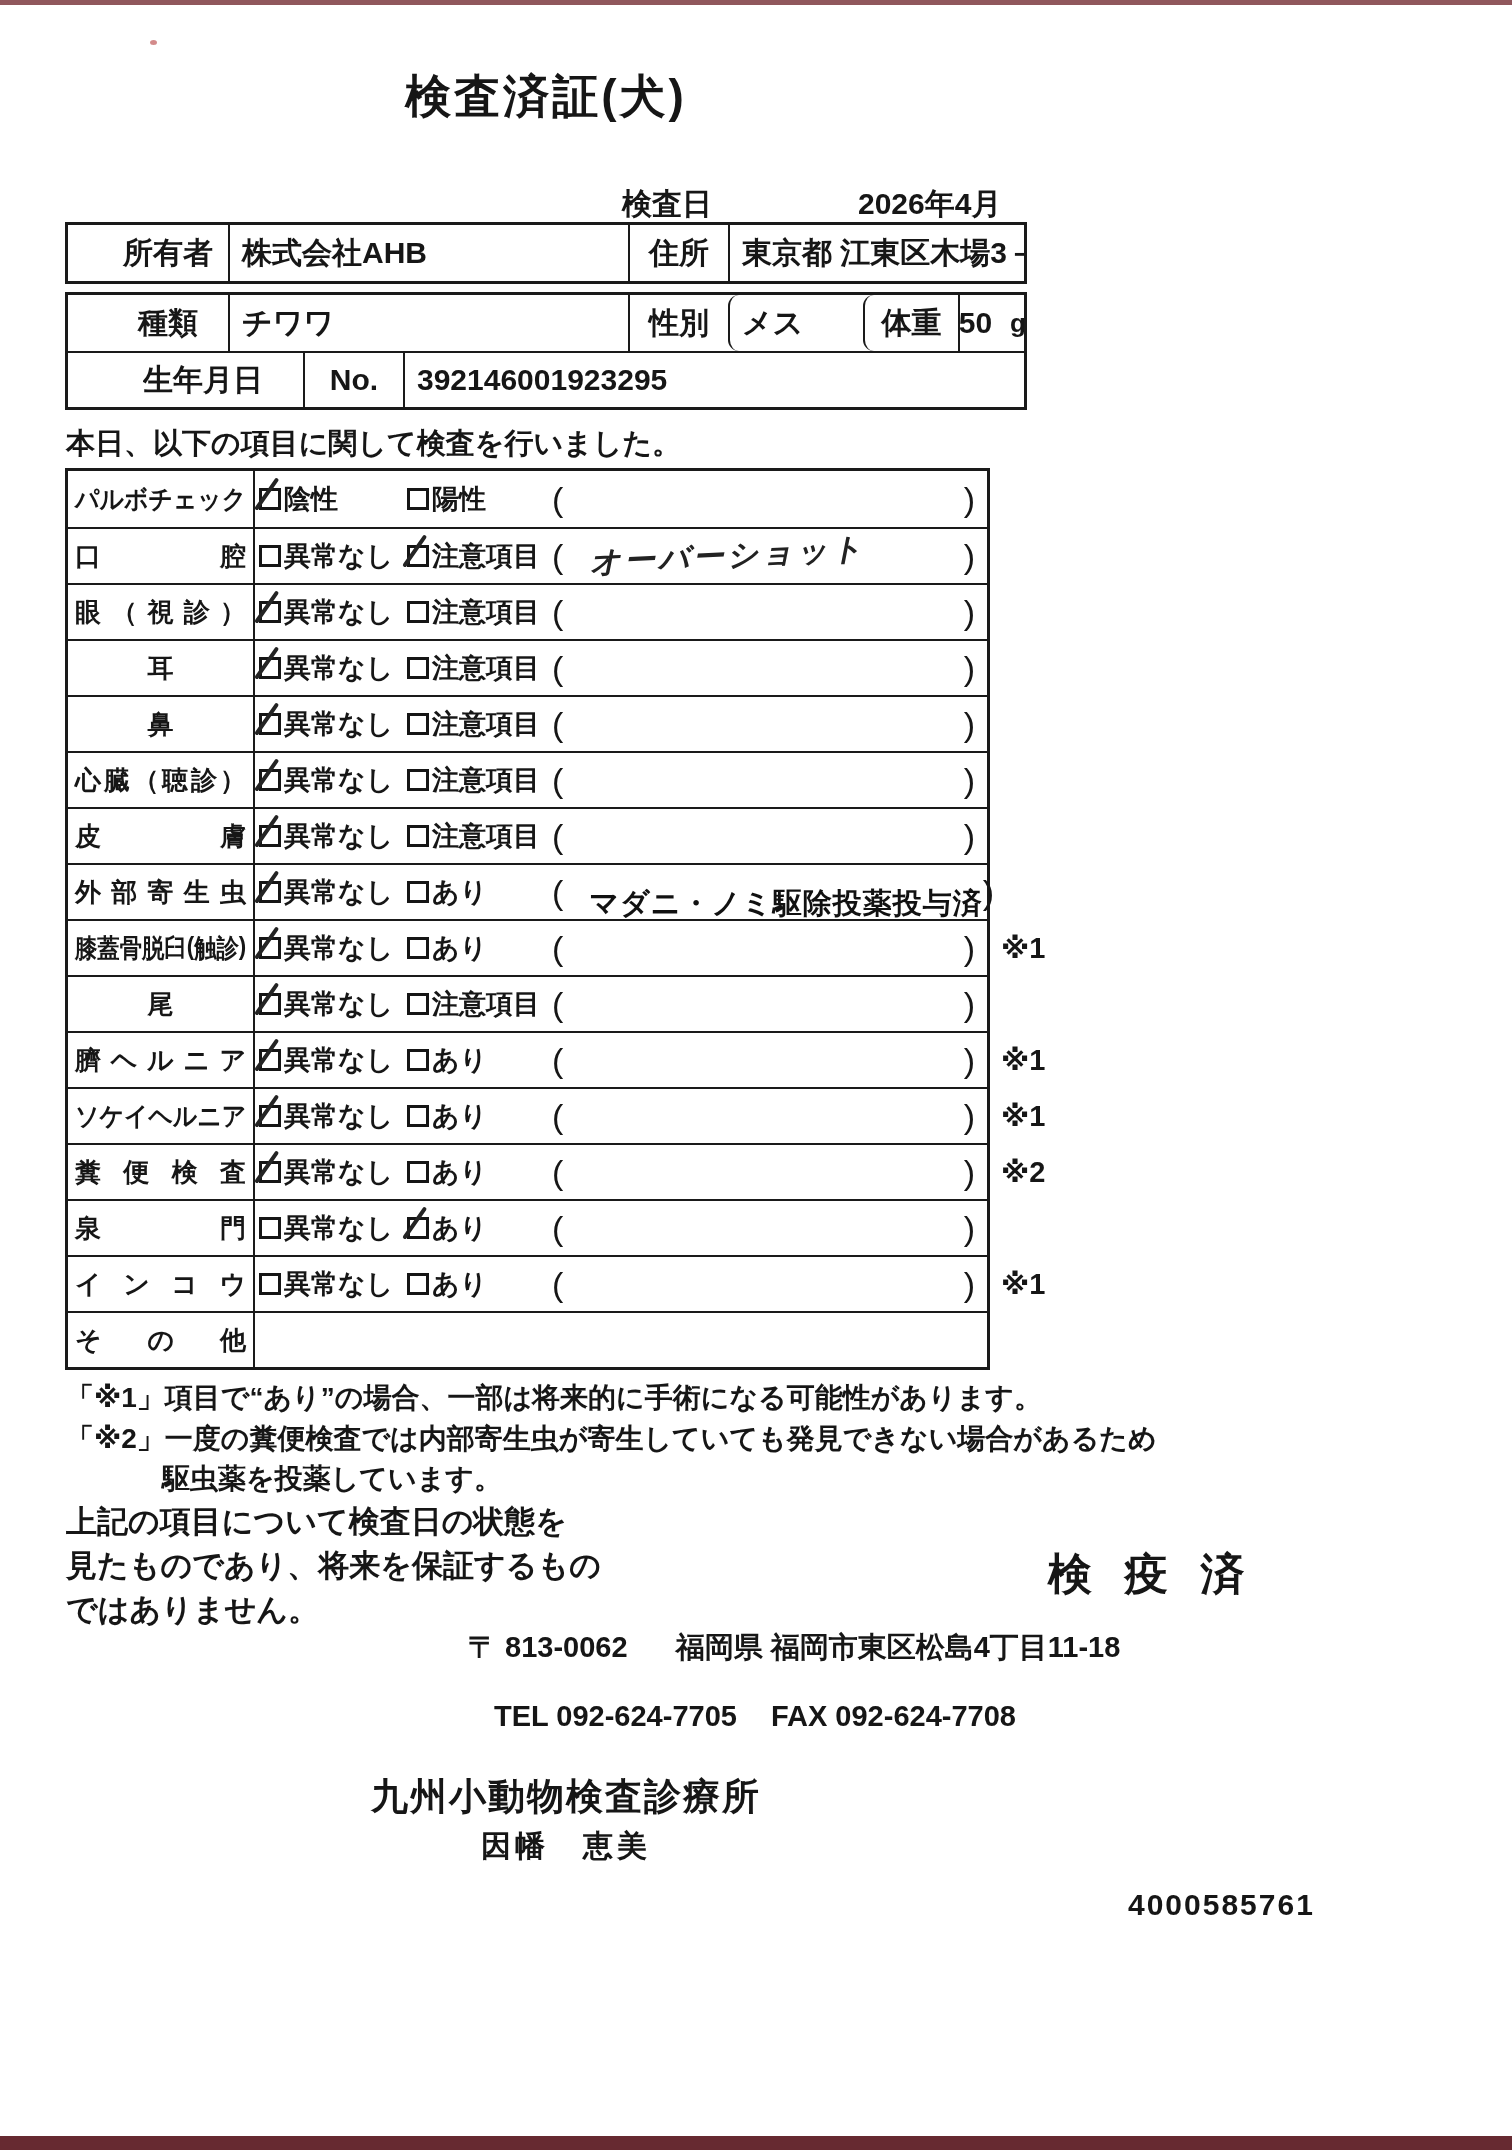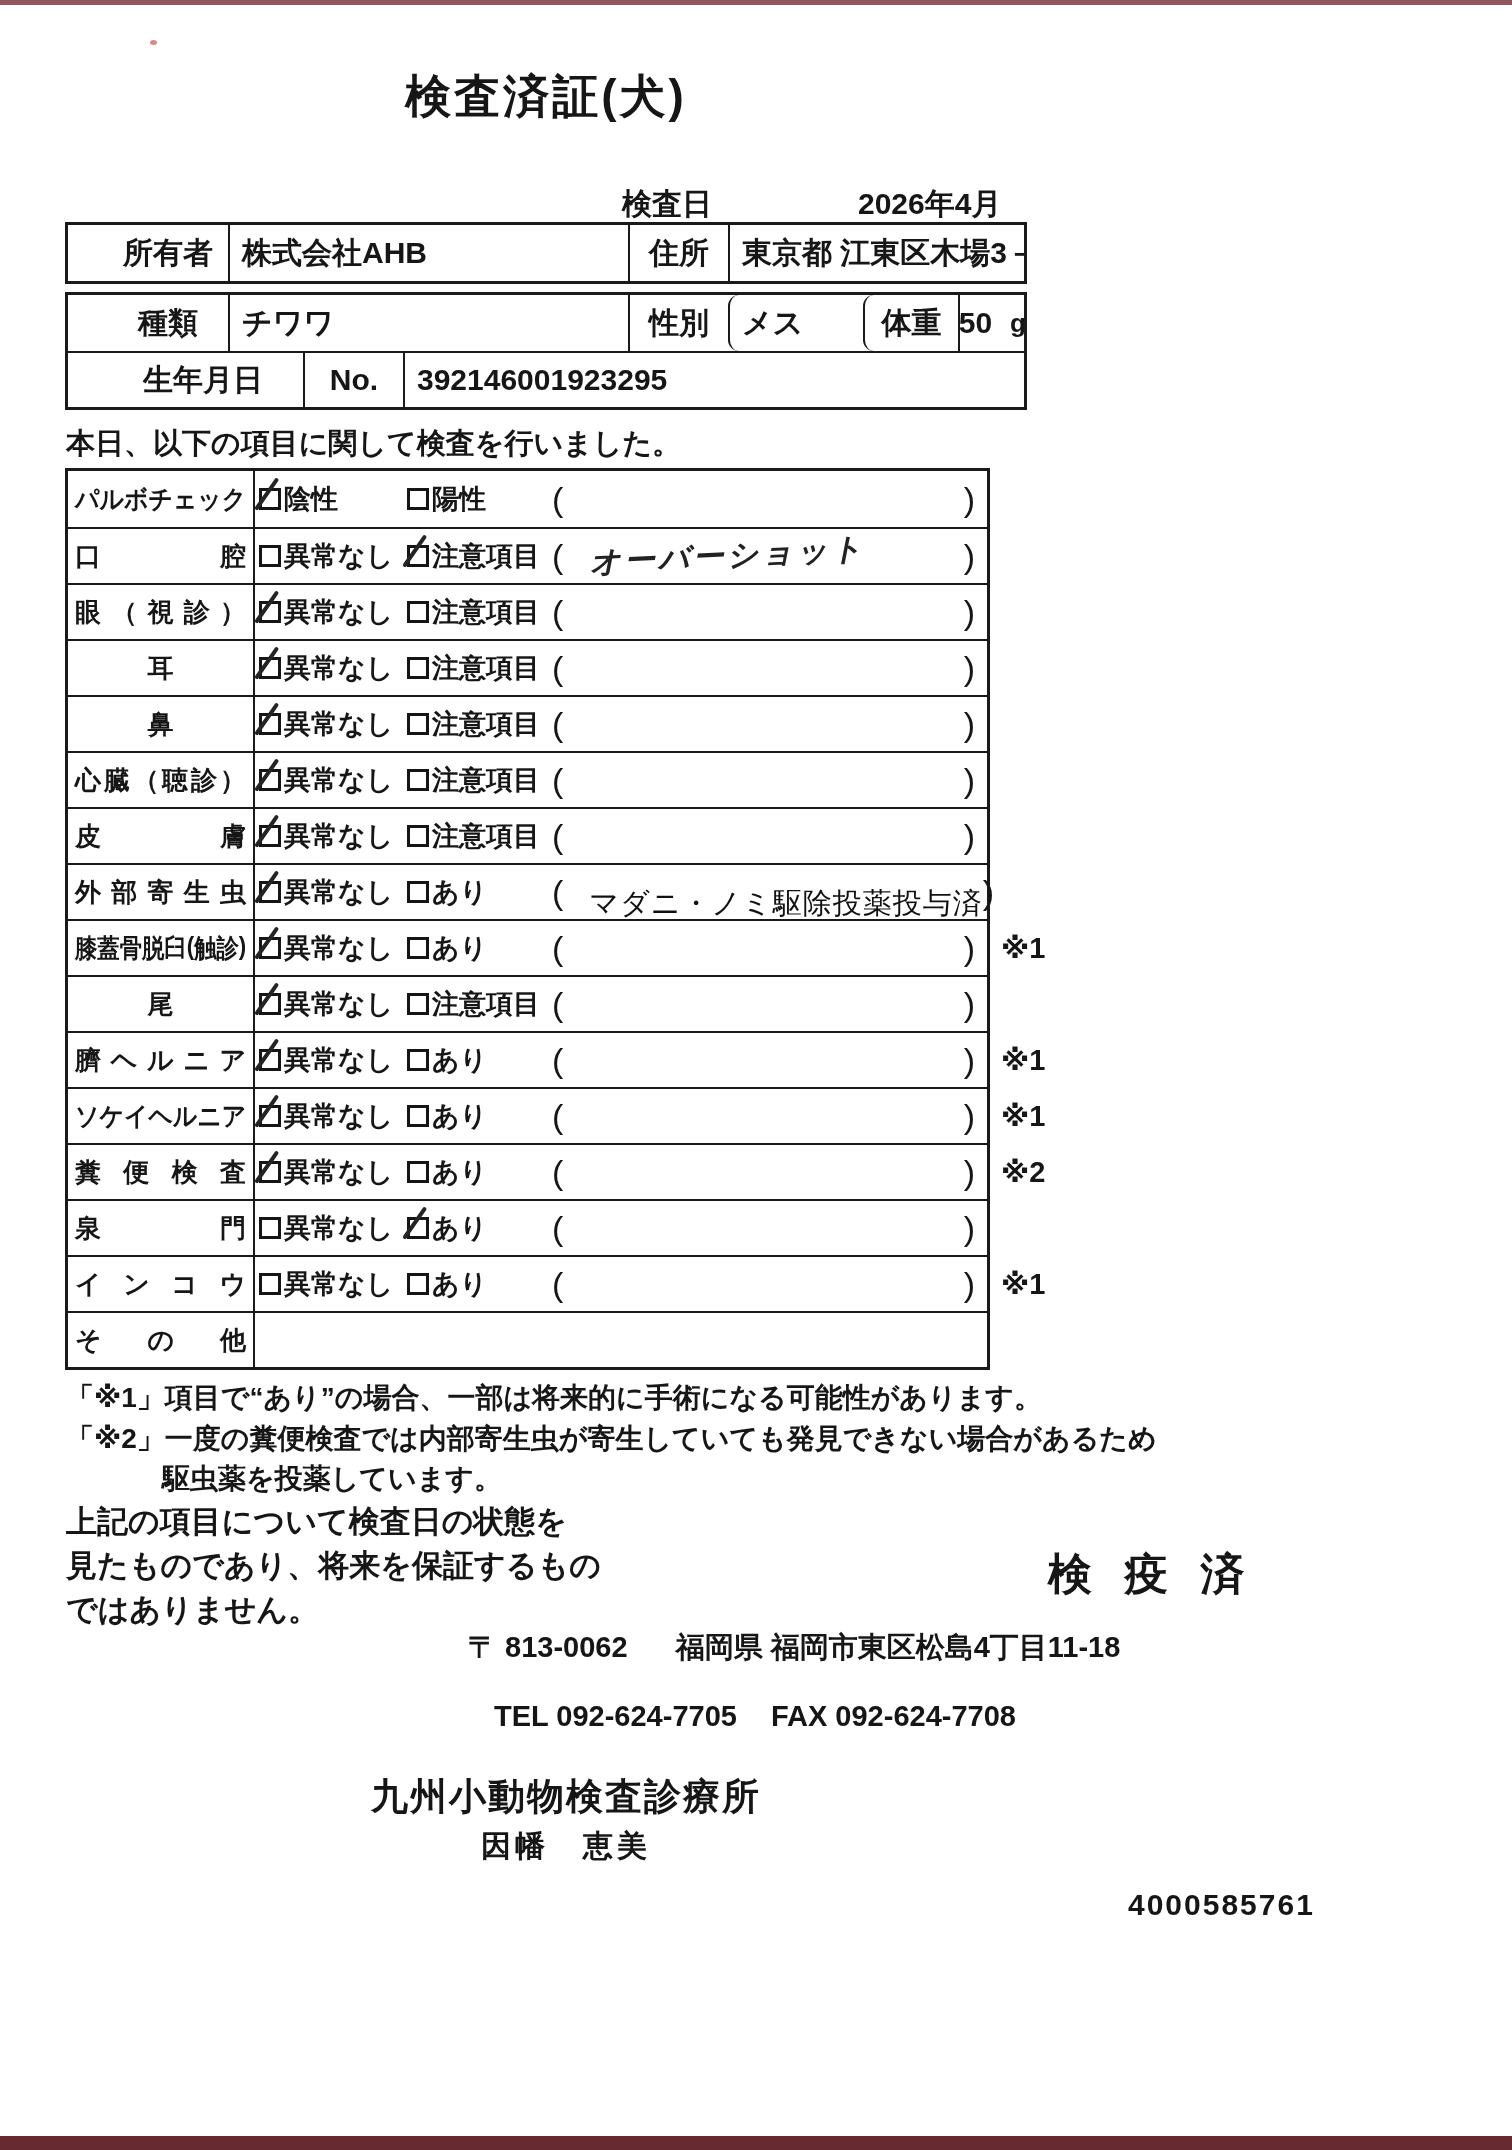--- a/index.html
+++ b/index.html
@@ -53,21 +53,21 @@
   .opt-label { font-size:27px; font-weight:700; white-space:nowrap; }
   .cb { position:relative; width:22px; height:22px; border:3px solid #151515; flex:none; margin-right:3px; background:#fff; }
   .cb.checked::after {
     content:""; position:absolute; left:-5px; bottom:-3px; width:38px; height:3.5px;
     background:#242424; transform-origin:left bottom; transform:rotate(-55deg); border-radius:2px;
   }
   .paren-area { flex:1; display:flex; align-items:center; padding:0 12px 0 4px; }
   .paren { font-size:34px; font-weight:400; line-height:1; }
   .remark { flex:1; text-align:left; padding-left:26px; white-space:nowrap; overflow:visible; font-size:29px; }
   .remark.handwritten { transform:rotate(-3deg) translateY(-2px); font-style:italic; font-weight:600; font-size:31px; letter-spacing:3px; color:#222; }
-  .remark.printed { font-weight:400; font-size:29px; letter-spacing:1px; transform:translateY(12px); color:#111;text-align:center; }
+  .remark.printed { font-weight:700; font-size:29px; letter-spacing:1px; transform:translateY(12px); color:#111;text-align:center; }
   .row-note { position:absolute; left:100%; margin-left:14px; top:50%; transform:translateY(-50%); font-size:29px; font-weight:700; white-space:nowrap; }
 
   .notes { position:absolute; top:1378px; left:66px; font-size:28px; font-weight:700; line-height:1.45; }
   .note-line { white-space:nowrap; }
   .note-line.indent { padding-left:96px; }
 
   .disclaimer { position:absolute; top:1500px; left:66px; font-size:31px; font-weight:700; line-height:1.42; }
   .quarantine-stamp { position:absolute; top:1545px; left:1048px; font-size:44px; font-weight:700; letter-spacing:10px; white-space:nowrap; }
 
   .clinic-postal-line { position:absolute; top:1628px; left:468px; font-size:29px; font-weight:700; display:flex; gap:48px; white-space:nowrap; }

